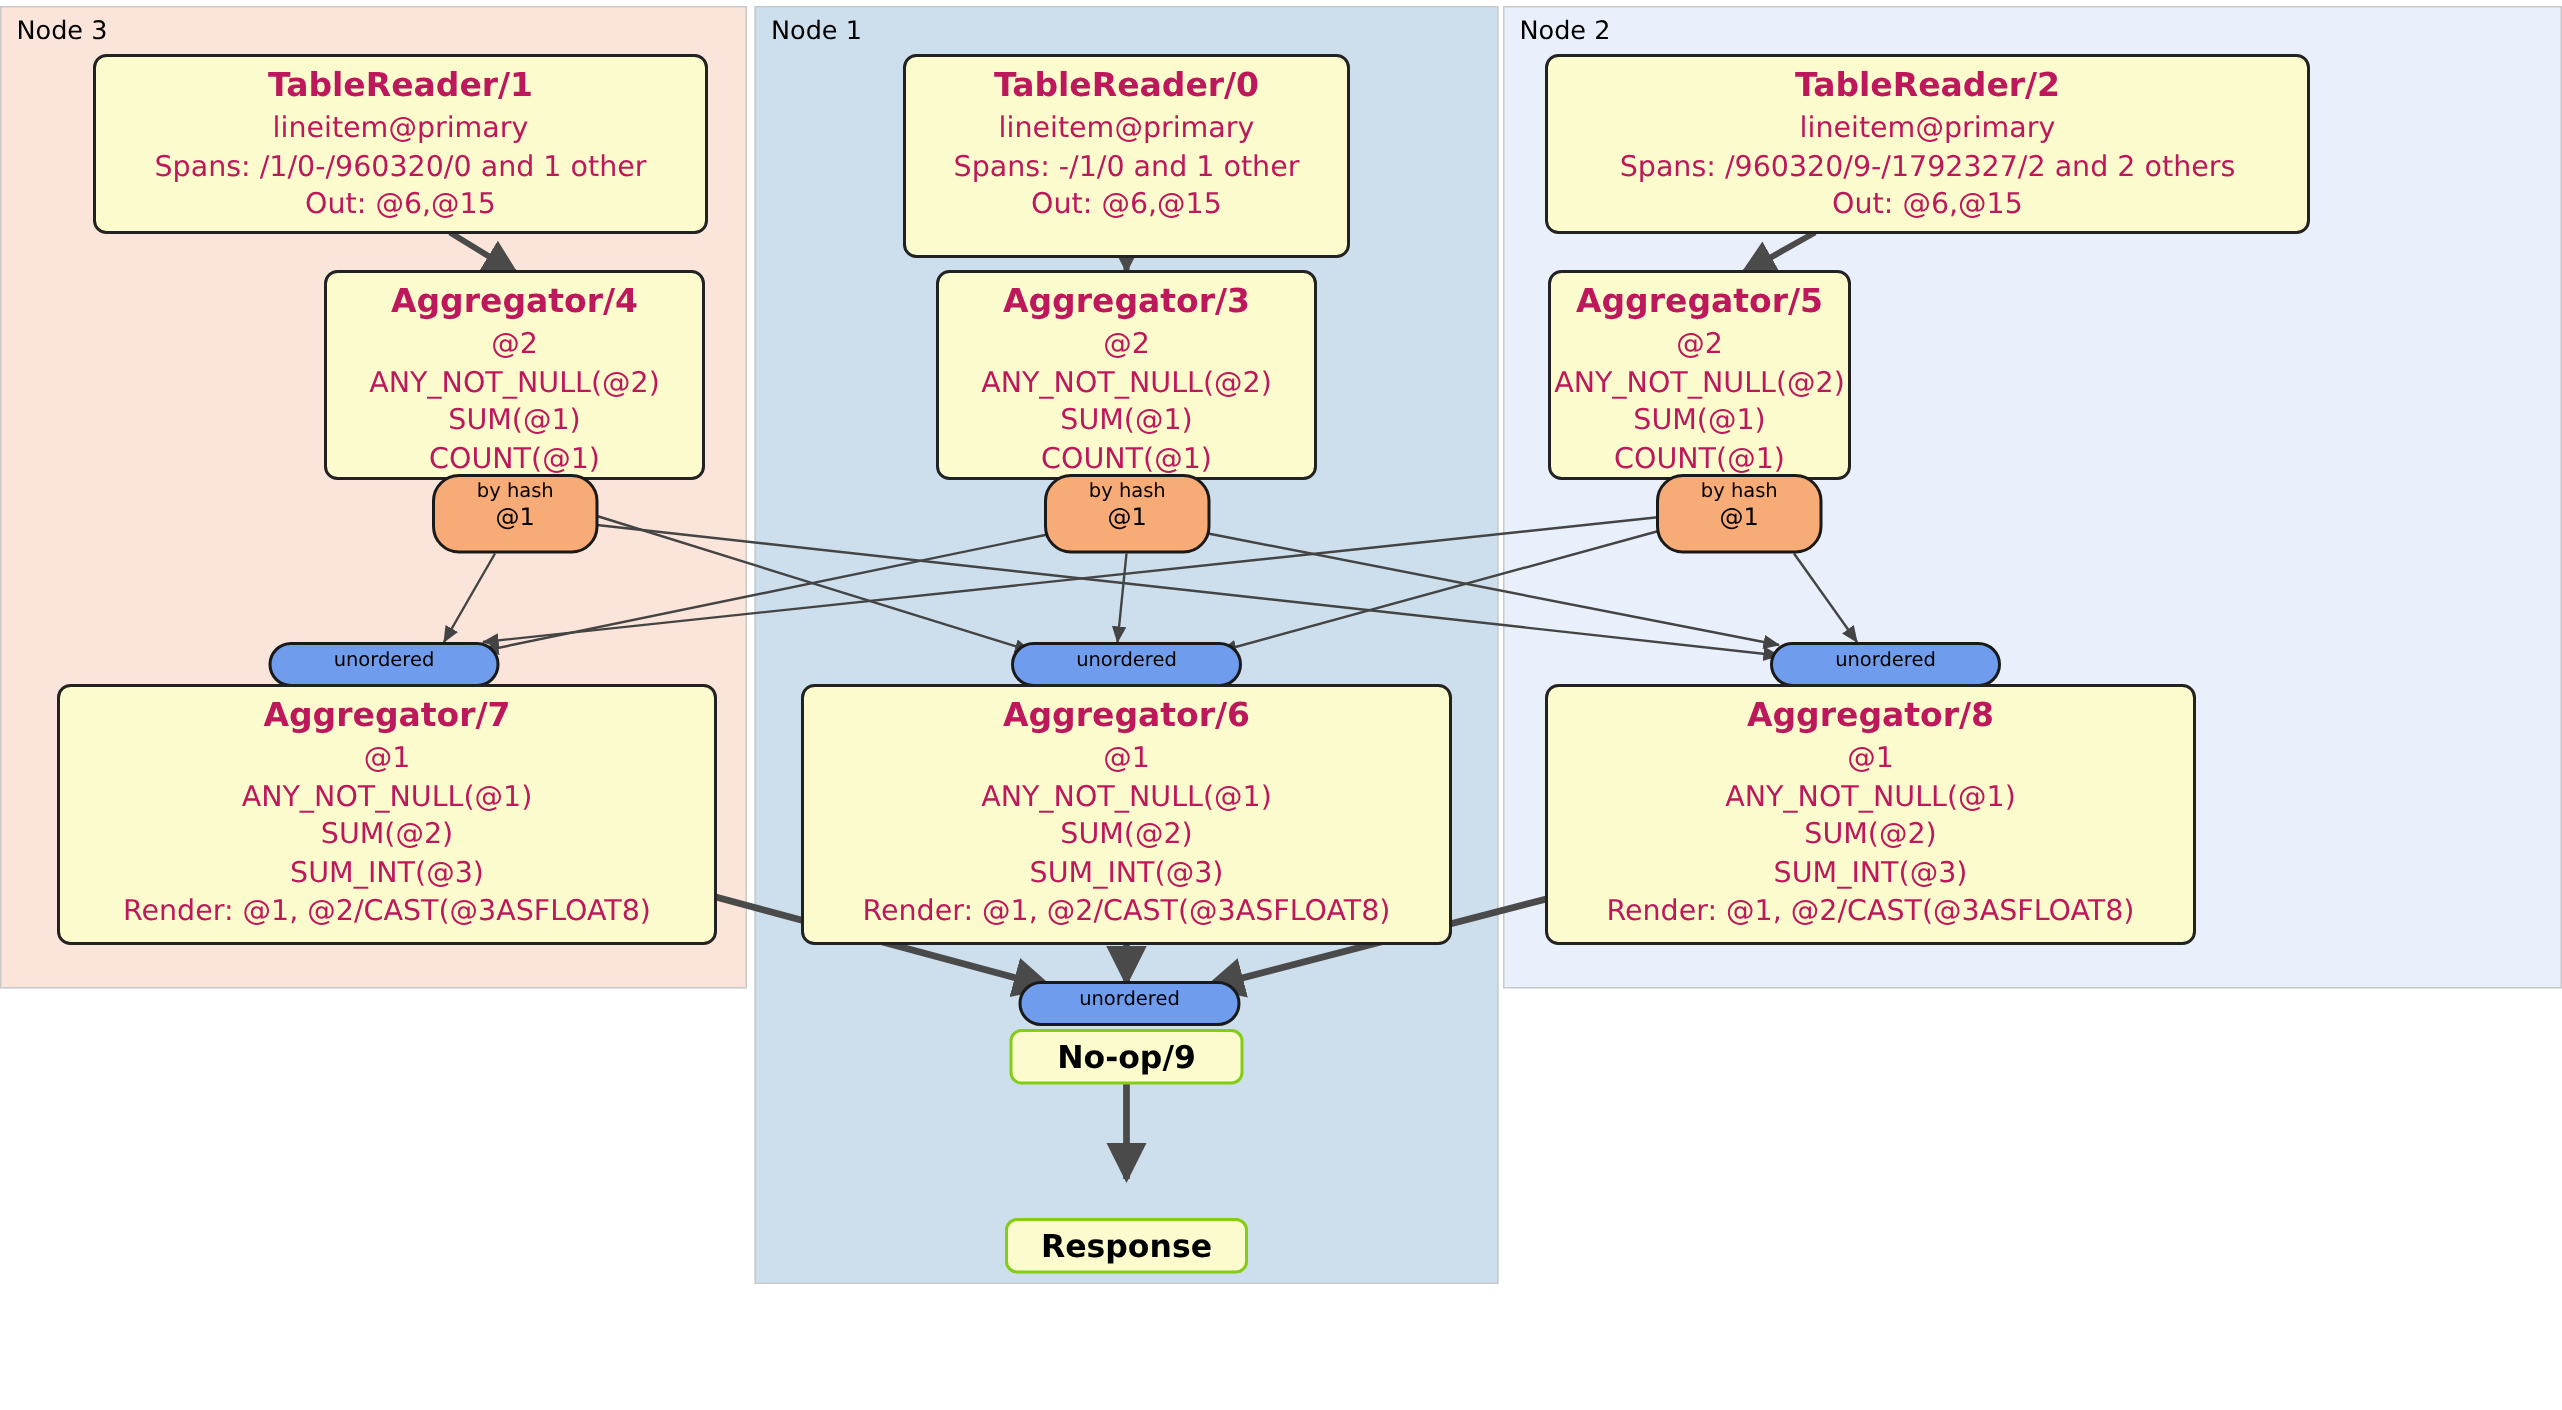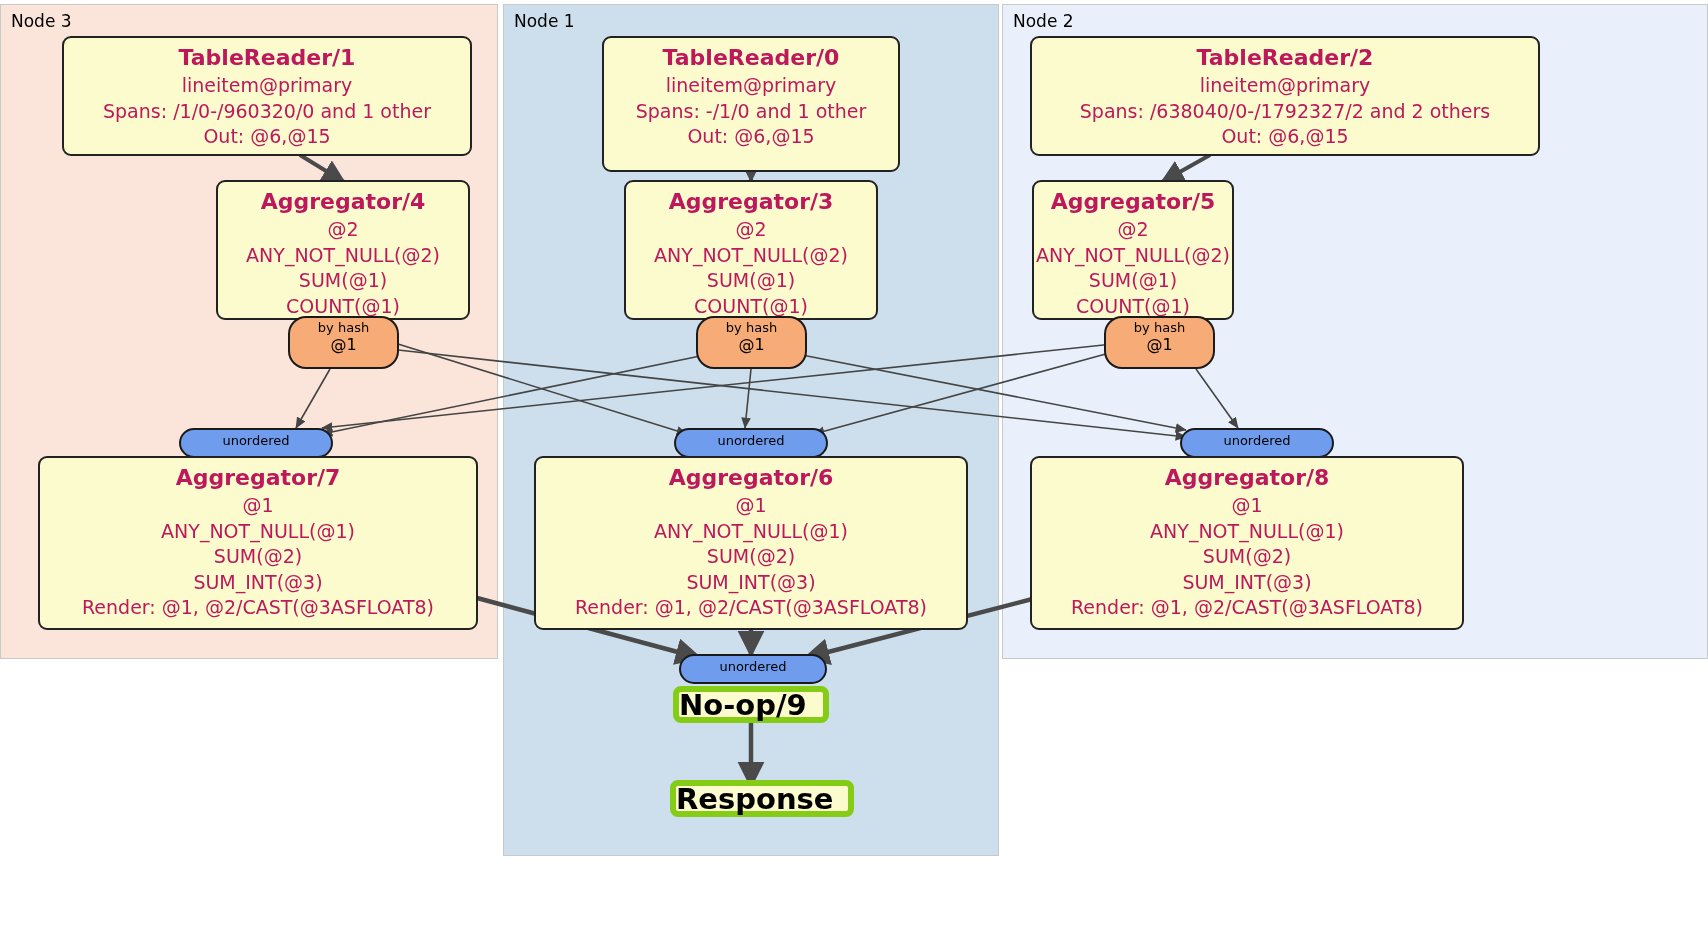--- a/index.html
+++ b/index.html
@@ -77,28 +77,29 @@
   }
   .badge-sub {
     display: block;
     font-size: 16px;
     font-weight: normal;
   }
   .simple-box {
     position: absolute;
     box-sizing: border-box;
     background: #fbfbcd;
-    border: 6px solid #84cc16;
+    border: 2px solid #84cc16;
     border-radius: 8px;
     text-align: center;
     font-weight: bold;
-    font-size: 29px;
+    font-size: 21px;
     color: #000;
     display: flex;
     align-items: center;
+    justify-content: center;
   }
   svg.edges {
     position: absolute;
     left: 0;
     top: 0;
     width: 1708px;
     height: 940px;
     pointer-events: none;
   }
 </style>
@@ -162,21 +163,21 @@
   <div class="proc-box" style="left:602px; top:36px; width:298px; height:136px;">
     <span class="proc-title">TableReader/0</span>
     <span class="proc-line">lineitem@primary</span>
     <span class="proc-line">Spans: -/1/0 and 1 other</span>
     <span class="proc-line">Out: @6,@15</span>
   </div>
 
   <div class="proc-box" style="left:1030px; top:36px; width:510px; height:120px;">
     <span class="proc-title">TableReader/2</span>
     <span class="proc-line">lineitem@primary</span>
-    <span class="proc-line">Spans: /638040/0-/1792327/2 and 2 others</span>
+    <span class="proc-line">Spans: /960320/9-/1792327/2 and 2 others</span>
     <span class="proc-line">Out: @6,@15</span>
   </div>
 
   <div class="proc-box" style="left:216px; top:180px; width:254px; height:140px;">
     <span class="proc-title">Aggregator/4</span>
     <span class="proc-line">@2</span>
     <span class="proc-line">ANY_NOT_NULL(@2)</span>
     <span class="proc-line">SUM(@1)</span>
     <span class="proc-line">COUNT(@1)</span>
   </div>
@@ -252,17 +253,17 @@
   </div>
 
   <div class="badge badge-unordered" style="left:679px; top:654px; width:148px; height:30px; padding-top:4px;">
     <span class="badge-title">unordered</span>
   </div>
 
   <div class="simple-box" style="left:673px; top:686px; width:156px; height:37px;">
     <span>No-op/9</span>
   </div>
 
-  <div class="simple-box" style="left:670px; top:780px; width:184px; height:37px;">
+  <div class="simple-box" style="left:670px; top:812px; width:162px; height:37px;">
     <span>Response</span>
   </div>
 
 </div>
 
 </body></html>

